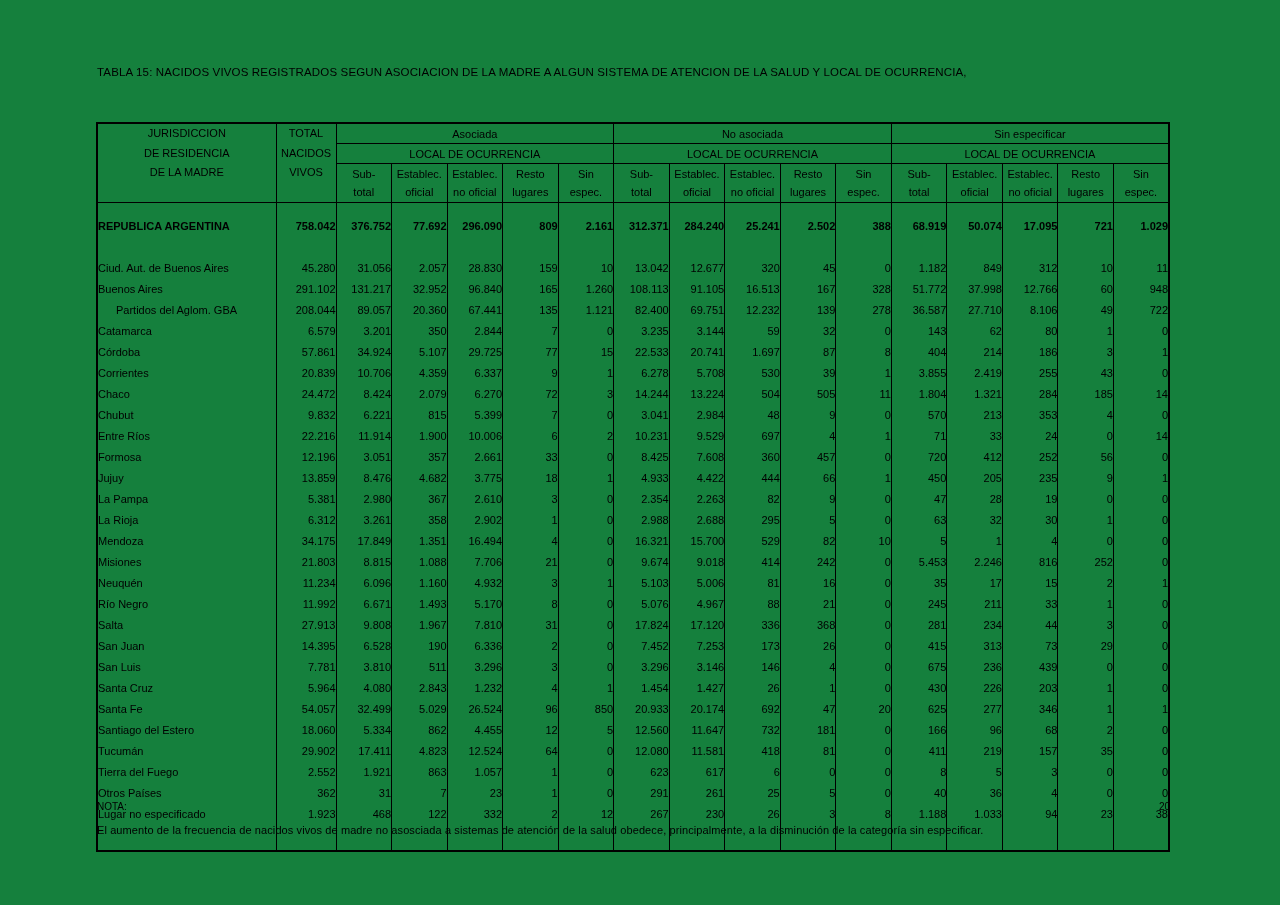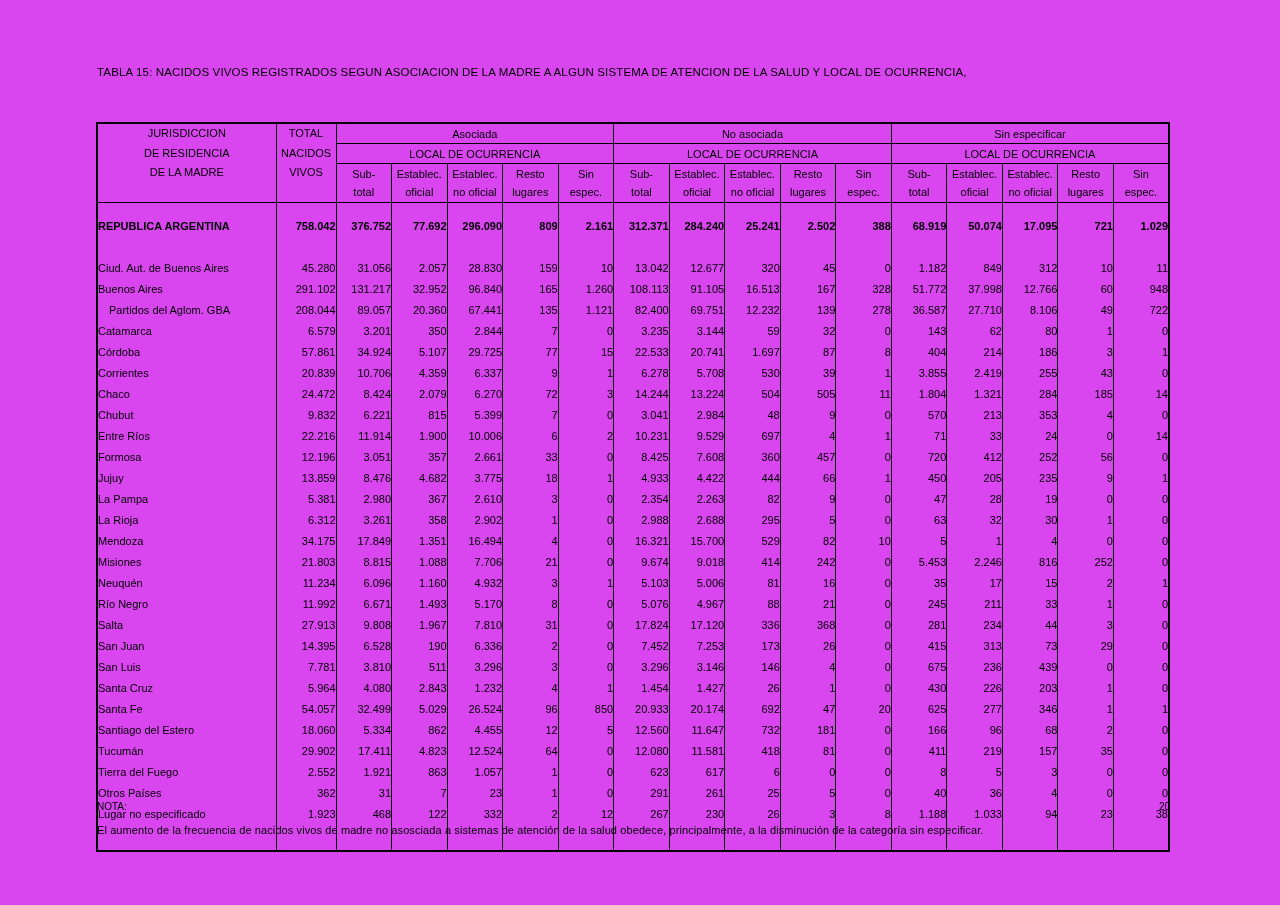--- a/index.html
+++ b/index.html
@@ -5,21 +5,21 @@
   html, body {
     margin: 0; padding: 0;
     background: #ffffff;
     font-family: "Liberation Sans", sans-serif;
     color: #000000;
   }
   .page {
     position: relative;
     width: 1280px;
     height: 905px;
-    background: #d946ef;
+    background: #15803d;
     overflow: hidden;
   }
   .title-line {
     position: absolute;
     left: 97px;
     font-size: 11.5px;
     letter-spacing: 0.15px;
     white-space: nowrap;
   }
   .title-1 { top: 66px; }
@@ -78,21 +78,21 @@
     margin-left: 14px;
   }
   
   tbody tr:first-child td { border-top: 1.5px solid #000; }
   td.lbl {
     text-align: left;
     padding-left: 3px;
     font-size: 11.5px;
     margin-left: 23px;
   }
-  td.lbl.ind { padding-left: 11px; }
+  td.lbl.ind { padding-left: 18px; }
   td.num {
     border-left: 1px solid #000;
     text-align: right;
     padding-right: 4px;
     font-size: 11.5px;
   }
   tr.datarow { height: 21px; }
   tr.boldrow td { font-weight: bold; }
   tr.spacer td { height: inherit; }
 

